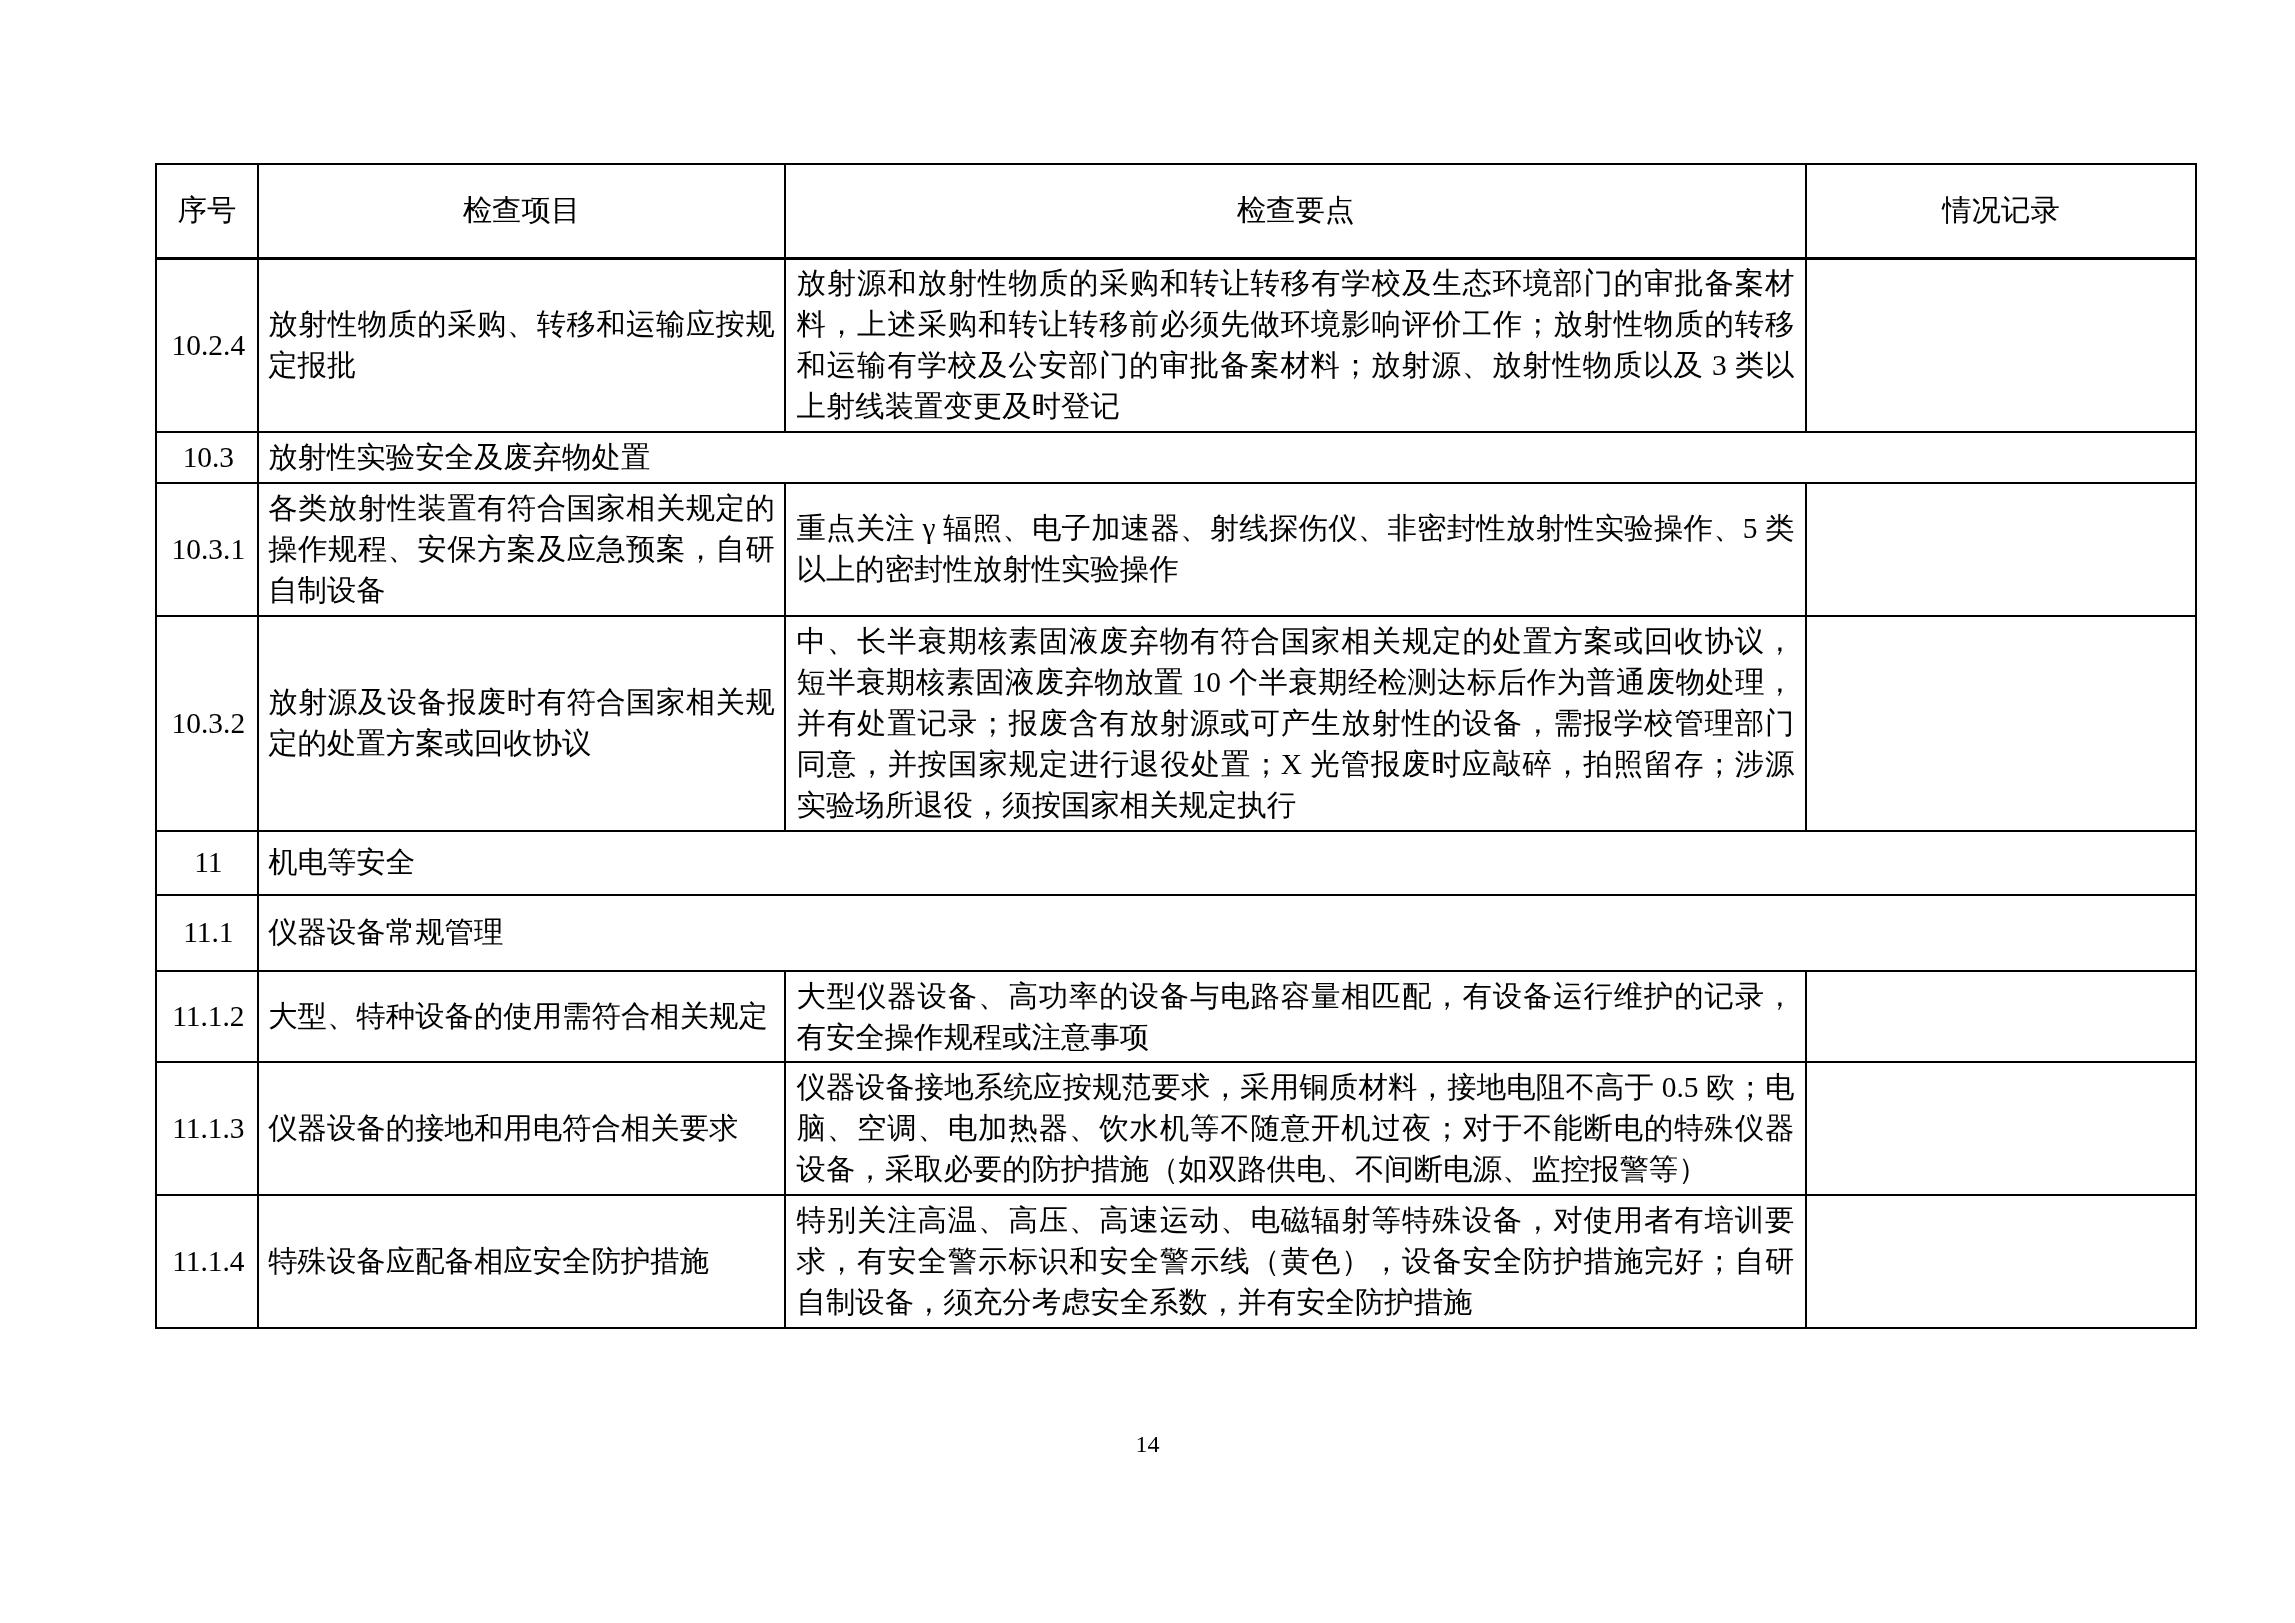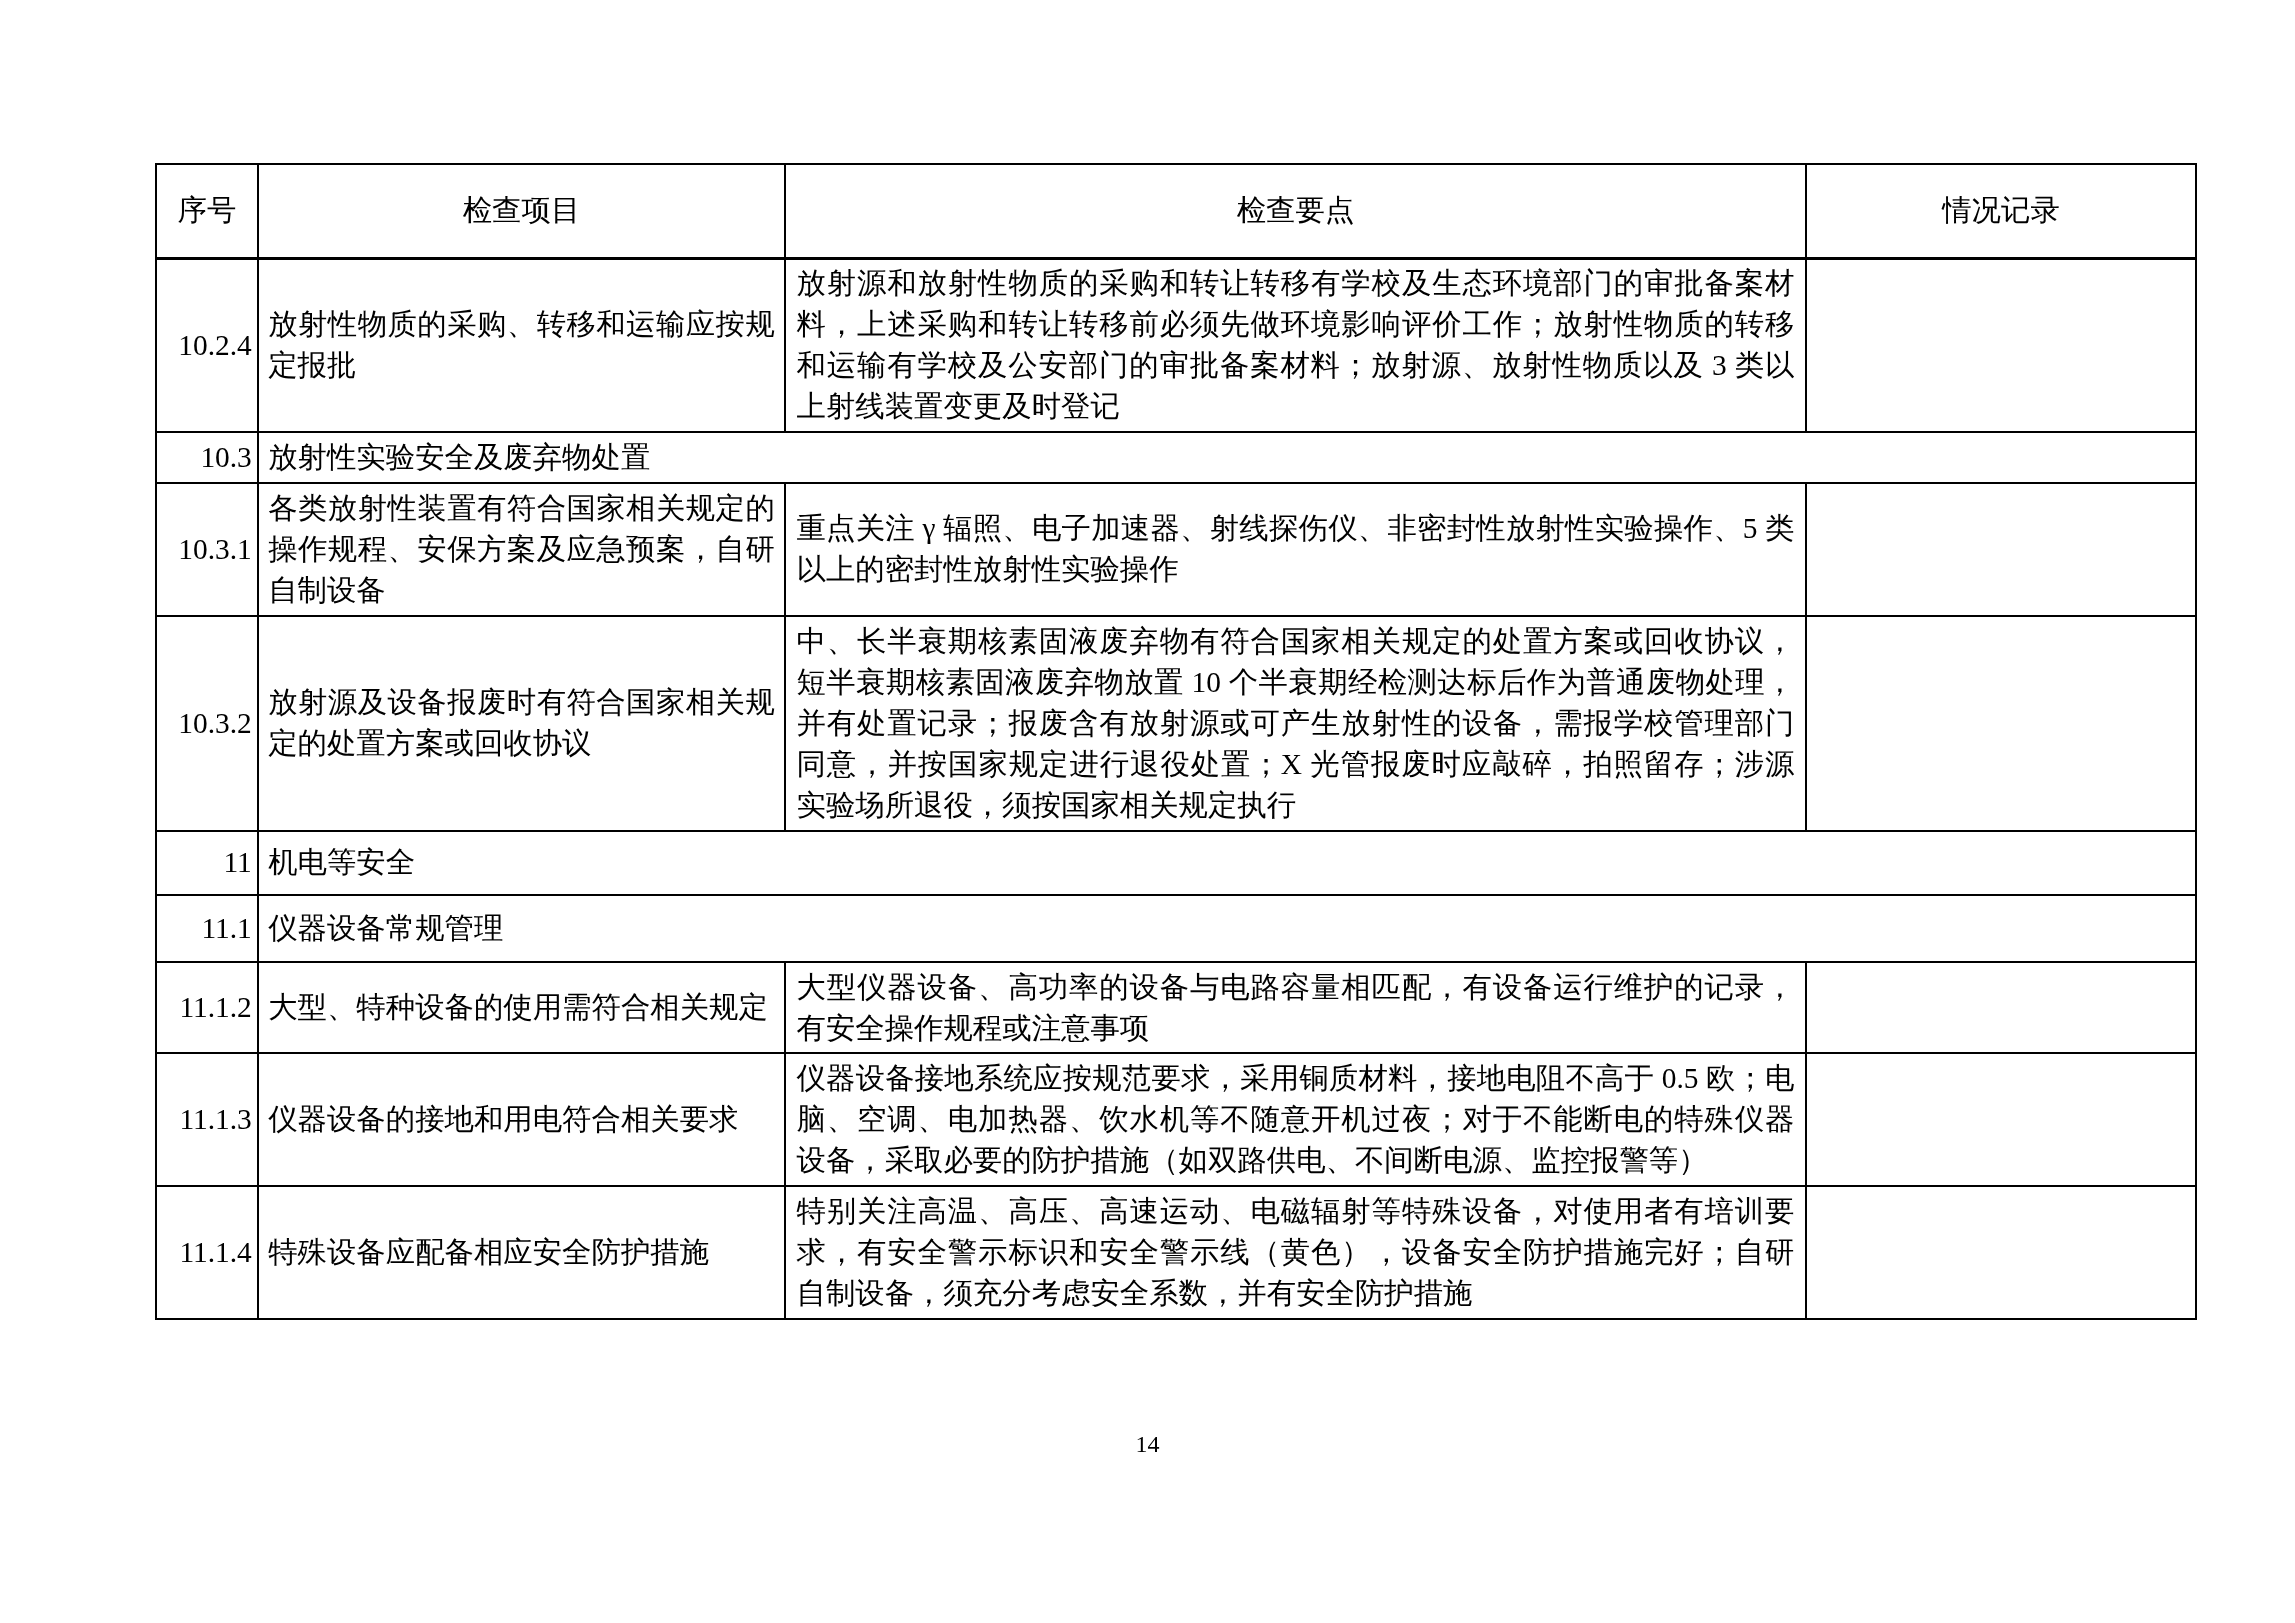--- a/index.html
+++ b/index.html
@@ -32,21 +32,21 @@
     font-size: 29.4px;
     line-height: 41px;
     font-weight: normal;
     box-sizing: border-box;
     overflow: hidden;
   }
   .doc-table thead th {
     text-align: center;
     border-bottom: 3.3px solid #000;
   }
-  .c-id      { text-align: right; padding: 2.6px 5.2px 2.6px 7.9px; }
+  .c-id      { text-align: center; padding: 2.6px 5.2px 2.6px 7.9px; }
   .c-item    { text-align: justify; padding: 3.9px 9.2px; }
   .c-points  { text-align: justify; padding: 3.9px 10.5px; }
   .c-record  { padding: 3.9px 9.2px; }
   .c-section { text-align: left; padding: 3.9px 9.2px; }
   .bold      { font-weight: bold; }
   .page-number {
     position: absolute;
     top: 1425px;
     left: 0;
     width: 100%;
@@ -93,21 +93,21 @@
       <tr style="height: 200px;">
         <td class="c-id">10.3.2</td>
         <td class="c-item">放射源及设备报废时有符合国家相关规定的处置方案或回收协议</td>
         <td class="c-points">中、长半衰期核素固液废弃物有符合国家相关规定的处置方案或回收协议，短半衰期核素固液废弃物放置 10 个半衰期经检测达标后作为普通废物处理，并有处置记录；报废含有放射源或可产生放射性的设备，需报学校管理部门同意，并按国家规定进行退役处置；X 光管报废时应敲碎，拍照留存；涉源实验场所退役，须按国家相关规定执行</td>
         <td class="c-record"></td>
       </tr>
       <tr style="height: 64px;">
         <td class="c-id bold">11</td>
         <td class="c-section bold" colspan="3">机电等安全</td>
       </tr>
-      <tr style="height: 67px; margin-top: 48px;">
+      <tr style="height: 76px; margin-top: 48px;">
         <td class="c-id bold">11.1</td>
         <td class="c-section bold" colspan="3">仪器设备常规管理</td>
       </tr>
       <tr style="height: 79px;">
         <td class="c-id">11.1.2</td>
         <td class="c-item">大型、特种设备的使用需符合相关规定</td>
         <td class="c-points">大型仪器设备、高功率的设备与电路容量相匹配，有设备运行维护的记录，有安全操作规程或注意事项</td>
         <td class="c-record"></td>
       </tr>
       <tr style="height: 123px;">

